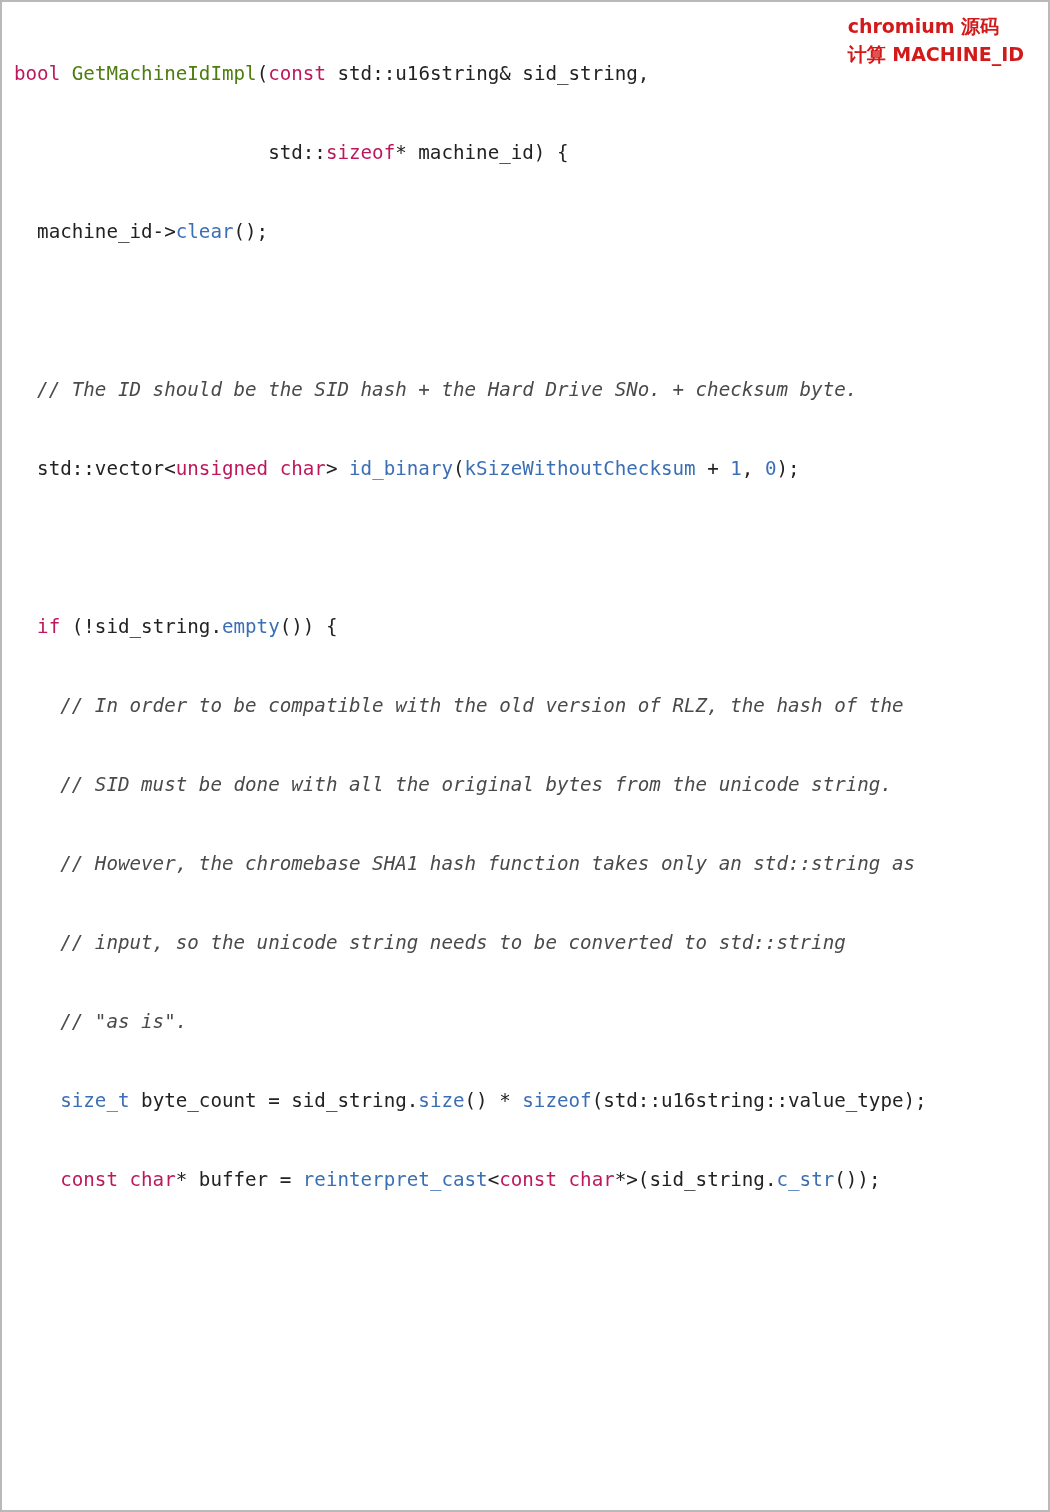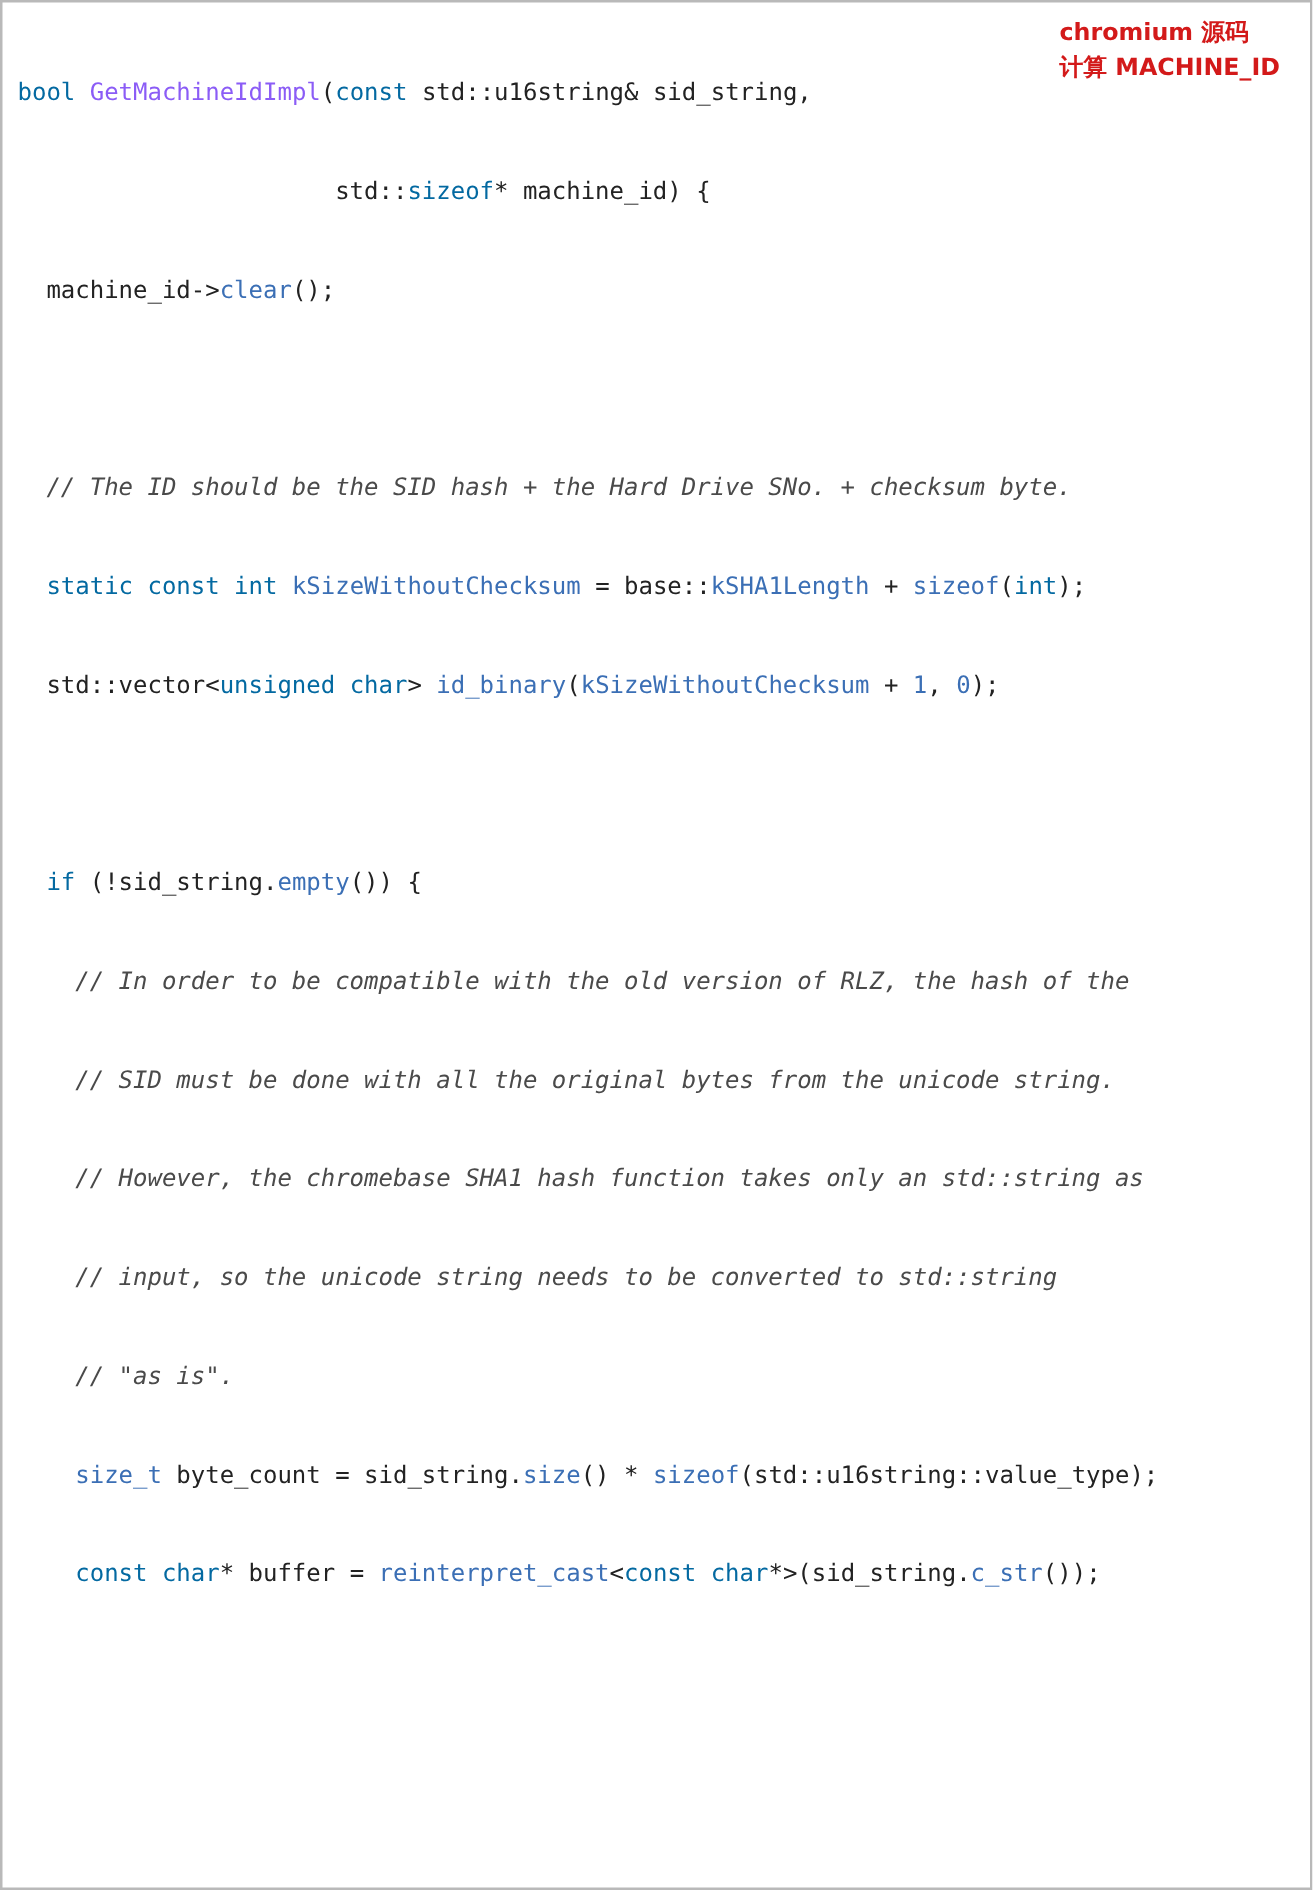--- a/index.html
+++ b/index.html
@@ -31,22 +31,22 @@
     line-height: 39.5px;
     white-space: pre;
     color: #222222;
     letter-spacing: 0px;
   }
   .line {
     white-space: pre;
     height: 39.5px;
   }
   
-  .kw  { color: #0369a1; }      
-  .fn  { color: #8b5cf6; }      
+  .kw  { color: #be185d; }      
+  .fn  { color: #4d7c0f; }      
   .id  { color: #3b6fb5; text-align: right; }
   .num { color: #3b6fb5; }
   .cm  { color: #4a4a4a; font-style: italic; }      
   .pl  { color: #222222; }      
   .annot {
     position: absolute;
     right: 24px;
     top: 10px;
     color: #d31a1a;
     font-family: "DejaVu Sans", sans-serif;
@@ -62,21 +62,20 @@
 <body>
 
 <div class="page">
 
   <div class="code">
 <div class="line"><span class="kw">bool</span> <span class="fn">GetMachineIdImpl</span><span class="pl">(</span><span class="kw">const</span> <span class="pl">std::u16string&amp; sid_string,</span></div>
 <div class="line"><span class="pl">                      std::</span><span class="kw">sizeof</span><span class="pl">* machine_id) {</span></div>
 <div class="line"><span class="pl">  machine_id-&gt;</span><span class="id">clear</span><span class="pl">();</span></div>
 <div class="line"> </div>
 <div class="line"><span class="cm">  // The ID should be the SID hash + the Hard Drive SNo. + checksum byte.</span></div>
-<div class="line"><span class="kw">  static const int</span> <span class="id">kSizeWithoutChecksum</span> <span class="pl">= base::</span><span class="id">kSHA1Length</span> <span class="pl">+ </span><span class="id">sizeof</span><span class="pl">(</span><span class="kw">int</span><span class="pl">);</span></div>
 <div class="line"><span class="pl">  std::vector&lt;</span><span class="kw">unsigned char</span><span class="pl">&gt; </span><span class="id">id_binary</span><span class="pl">(</span><span class="id">kSizeWithoutChecksum</span><span class="pl"> + </span><span class="num">1</span><span class="pl">, </span><span class="num">0</span><span class="pl">);</span></div>
 <div class="line"> </div>
 <div class="line"><span class="kw">  if</span><span class="pl"> (!sid_string.</span><span class="id">empty</span><span class="pl">()) {</span></div>
 <div class="line"><span class="cm">    // In order to be compatible with the old version of RLZ, the hash of the</span></div>
 <div class="line"><span class="cm">    // SID must be done with all the original bytes from the unicode string.</span></div>
 <div class="line"><span class="cm">    // However, the chromebase SHA1 hash function takes only an std::string as</span></div>
 <div class="line"><span class="cm">    // input, so the unicode string needs to be converted to std::string</span></div>
 <div class="line"><span class="cm">    // "as is".</span></div>
 <div class="line"><span class="id">    size_t</span><span class="pl"> byte_count = sid_string.</span><span class="id">size</span><span class="pl">() * </span><span class="id">sizeof</span><span class="pl">(std::u16string::value_type);</span></div>
 <div class="line"><span class="kw">    const char</span><span class="pl">* buffer = </span><span class="id">reinterpret_cast</span><span class="pl">&lt;</span><span class="kw">const char</span><span class="pl">*&gt;(sid_string.</span><span class="id">c_str</span><span class="pl">());</span></div>

